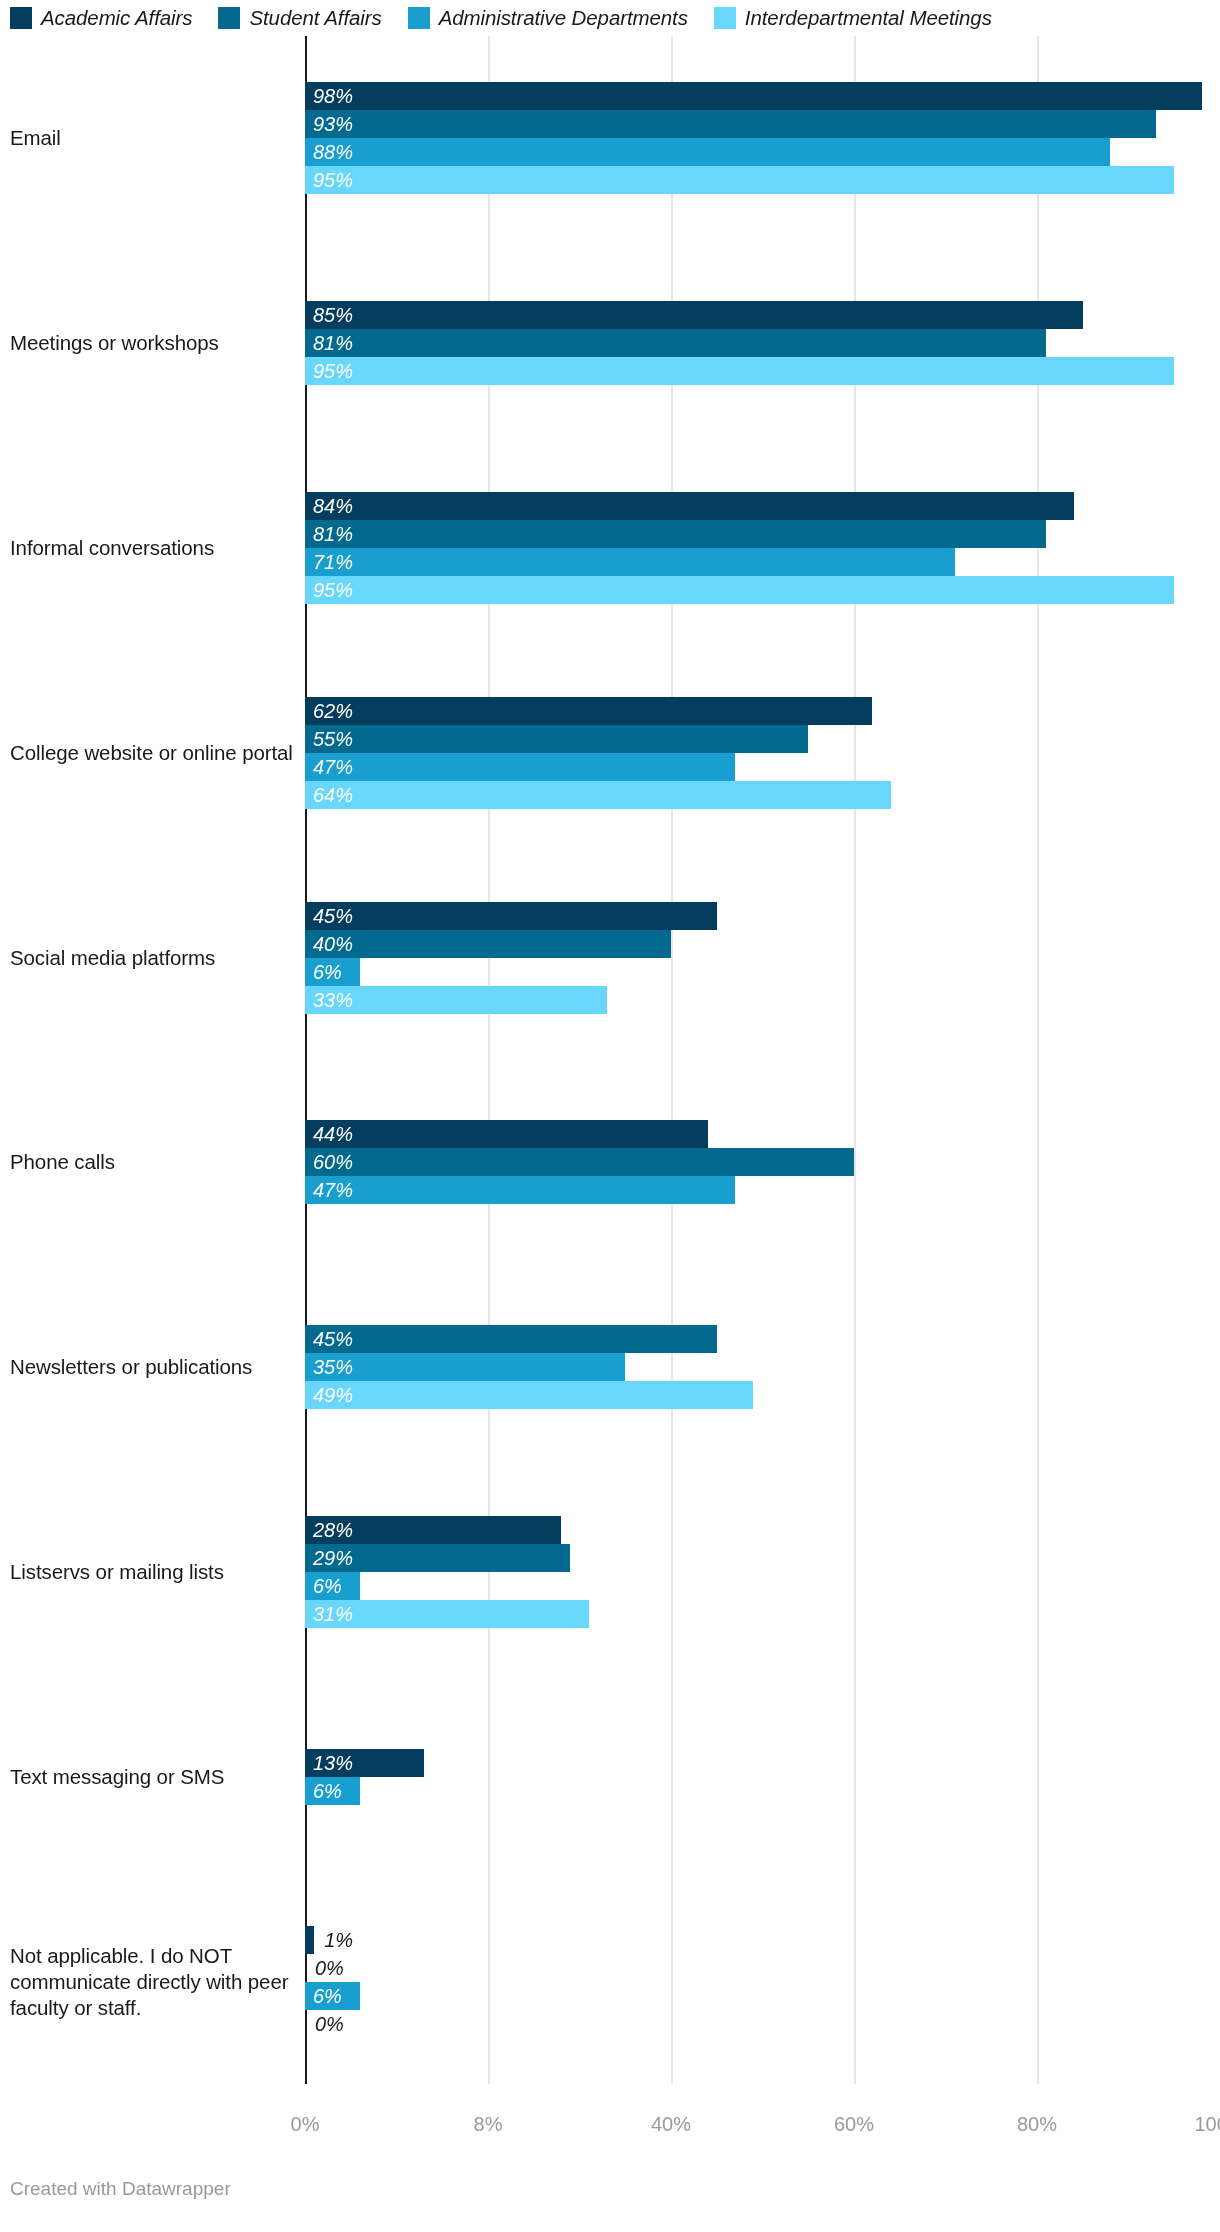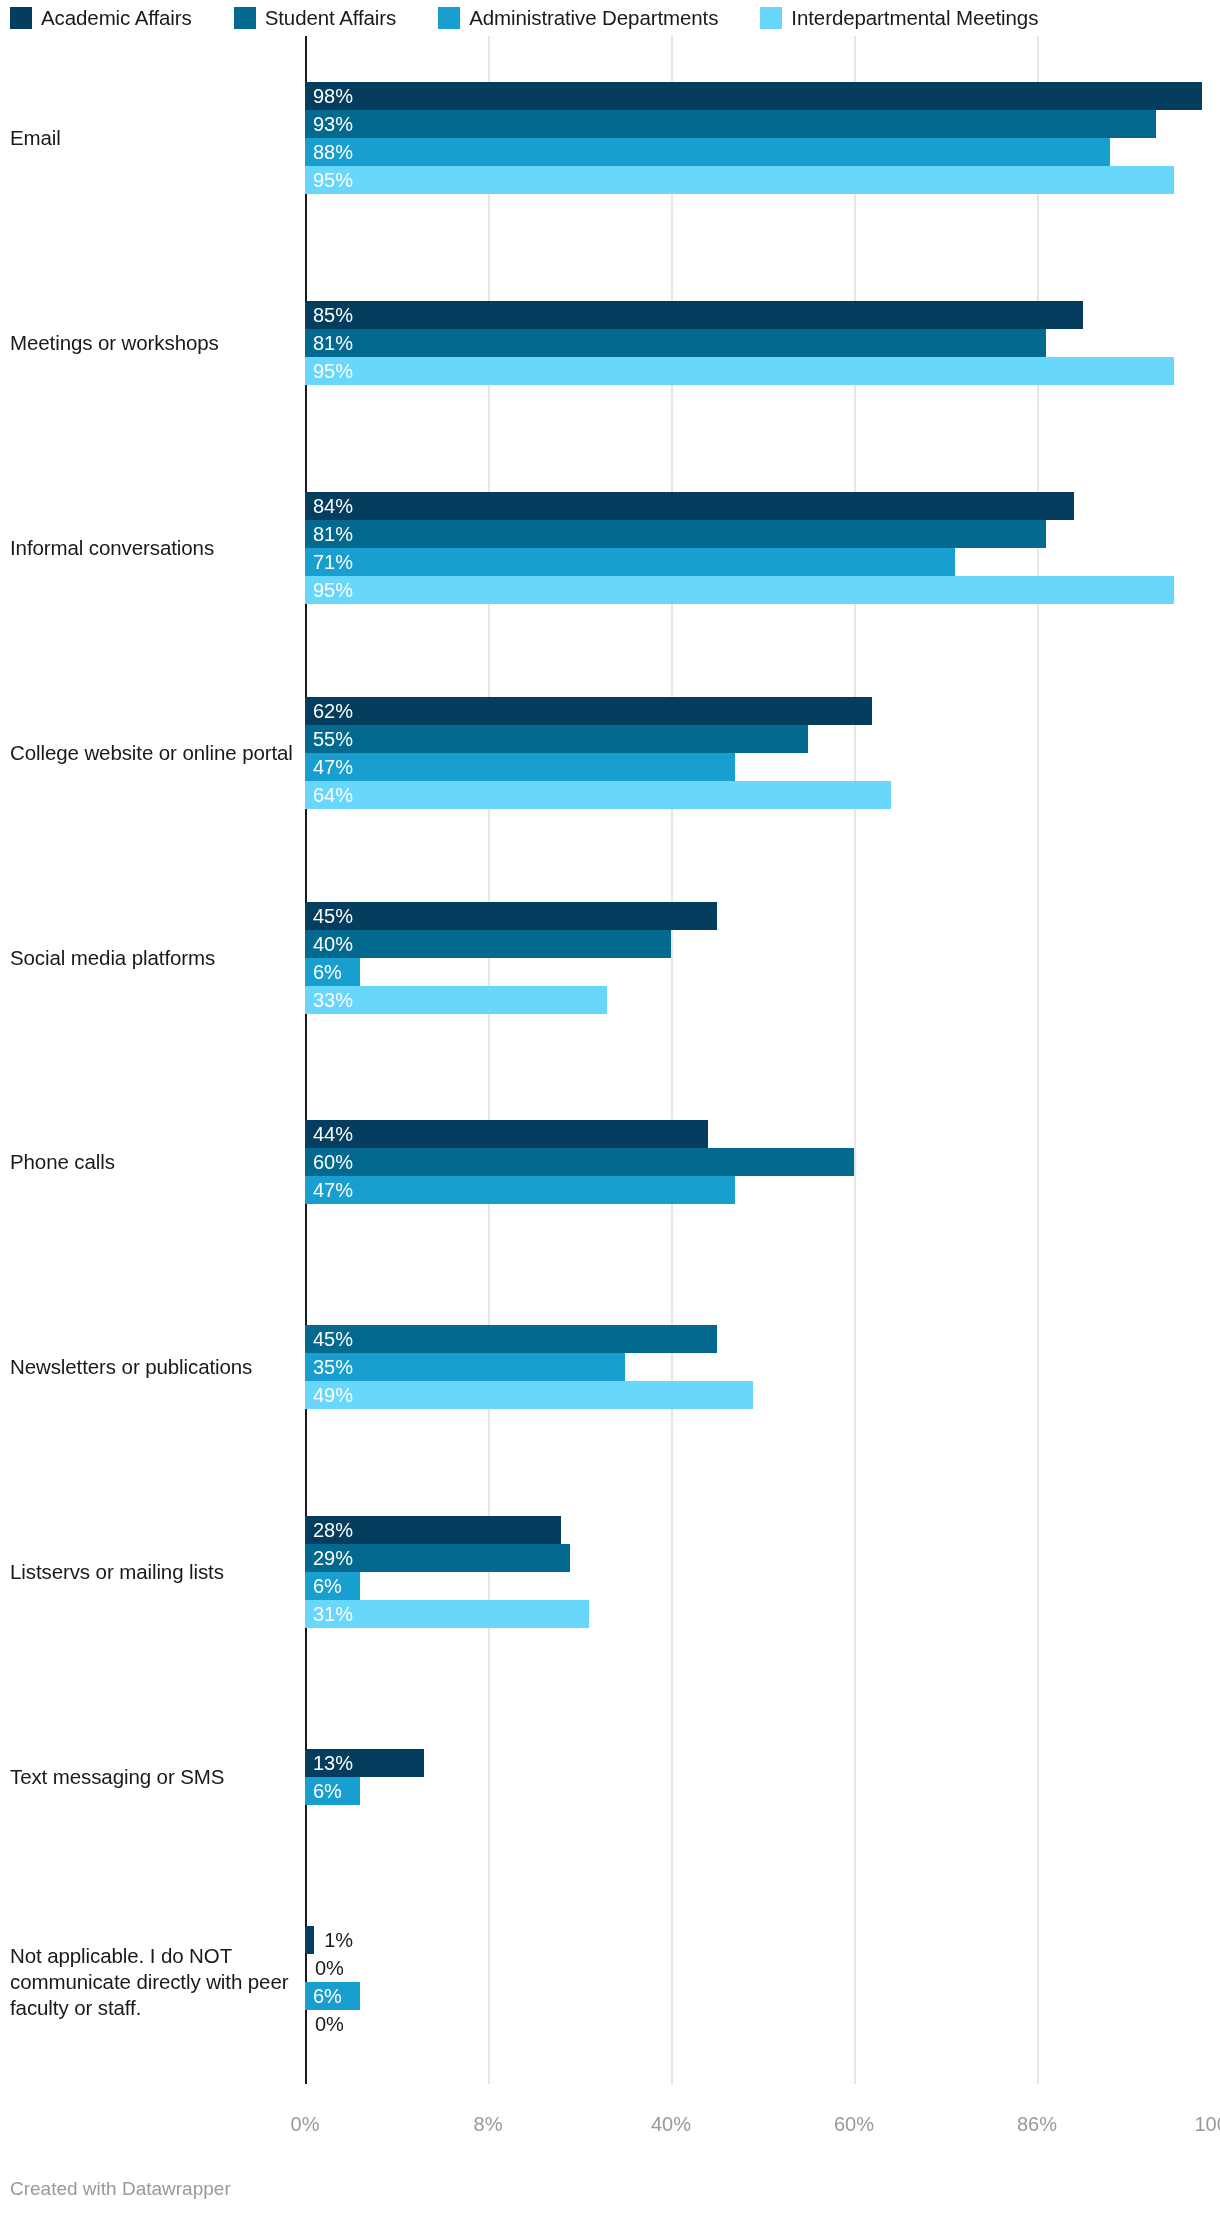--- a/index.html
+++ b/index.html
@@ -18,23 +18,24 @@
 
   
   #legend {
     position: absolute;
     left: 0;
     top: 0;
     width: 1220px;
     height: 36px;
     display: flex;
     align-items: center;
-    gap: 16px;
+    gap: 0px;
     padding-left: 10px;
     box-sizing: border-box;
+    font-style: italic;
   }
   .legend-item {
     display: flex;
     align-items: center;
     margin-right: 26px;
     white-space: nowrap;
   }
   .legend-swatch {
     width: 22px;
     height: 22px;
@@ -112,20 +113,21 @@
   }
   .bars {
     position: absolute;
     left: 305px;
     right: 0;
     top: 0;
     bottom: 0;
     display: flex;
     flex-direction: column;
     justify-content: center;
+    font-style: italic;
   }
   .barrow {
     position: relative;
     height: 28px;
     display: flex;
     align-items: center;
   }
   .bar {
     height: 28px;
     flex: 0 0 auto;
@@ -178,21 +180,21 @@
   <div id="grid-layer">
       <div class="gridline axis0" style="left: 0px;"></div>
       <div class="tick-label" style="left: 0px;">0%</div>
       <div class="gridline" style="left: 183px;"></div>
       <div class="tick-label" style="left: 183px;">8%</div>
       <div class="gridline" style="left: 366px;"></div>
       <div class="tick-label" style="left: 366px;">40%</div>
       <div class="gridline" style="left: 549px;"></div>
       <div class="tick-label" style="left: 549px;">60%</div>
       <div class="gridline" style="left: 732px;"></div>
-      <div class="tick-label" style="left: 732px;">86%</div>
+      <div class="tick-label" style="left: 732px;">80%</div>
       <div class="tick-label" style="left: 915px;">100%</div>
     </div>
   <div id="groups">
       <div class="group" style="height: 204.8px;">
         <div class="cat-label">Email</div>
         <div class="bars">
           <div class="barrow">
             <div class="bar" style="width: 896.7px; background: rgb(4, 61, 93);"></div>
             <span class="bar-value">98%</span>
           </div>

